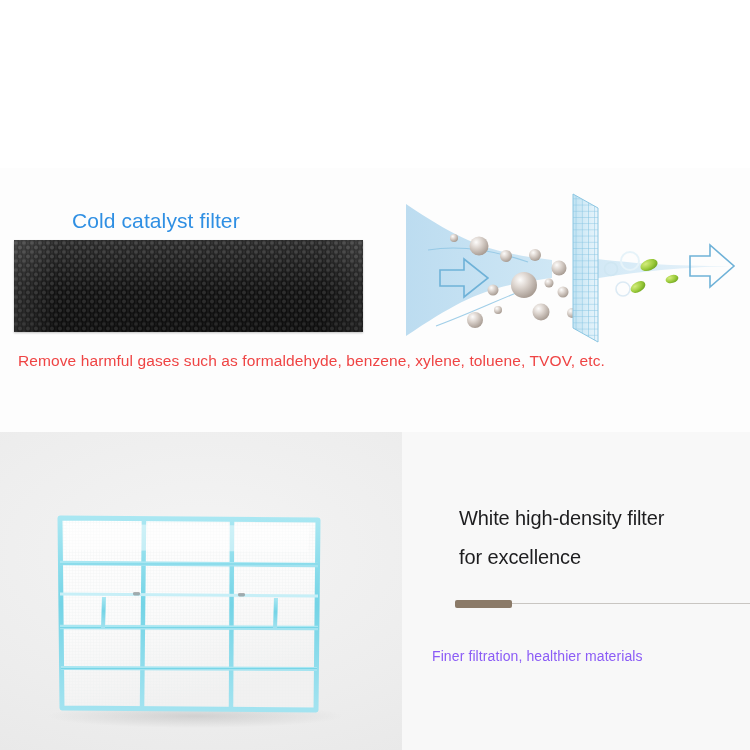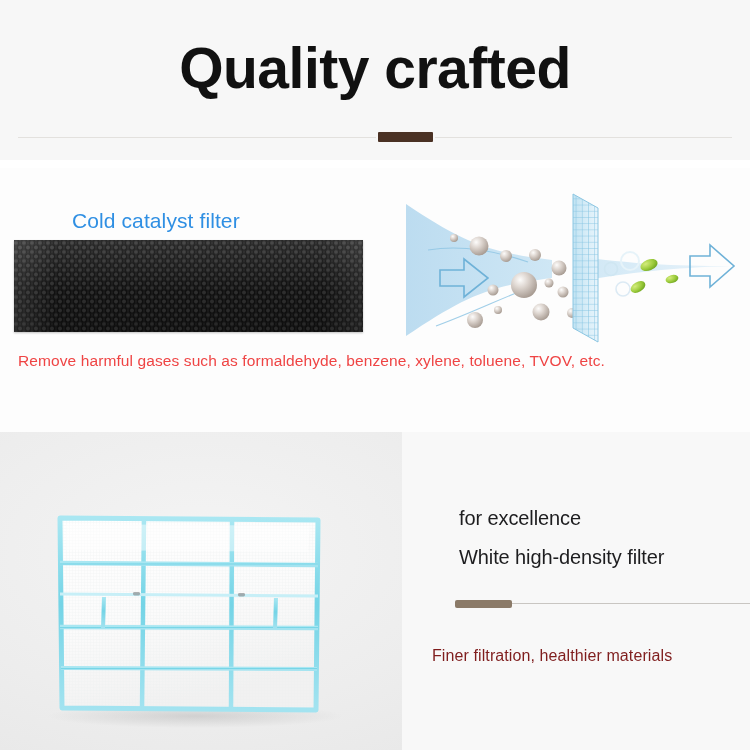--- a/index.html
+++ b/index.html
@@ -118,43 +118,38 @@
     position:absolute; left:0; top:3px; width:295px; height:1.4px;
     background:#c9c6c2;
   }
   .divider-thick {
     position:absolute; left:0; top:0; width:57px; height:8px;
     background:#8b7a68;
     border-radius:2px;
   }
   .sec2-caption {
     position:absolute; left:30px; top:213px; width:318px;
-    font-size:16px; line-height:22px;
-    color:#7f1d1d;
+    font-size:14px; line-height:22px;
+    color:#8b5cf6;
     letter-spacing:0.1px;
   }
 
   
   .filter-photo {
     position:absolute; left:0; top:0; width:402px; height:318px;
     background:
       radial-gradient(120% 90% at 50% 38%, #f4f4f4 0%, #ededed 55%, #e6e6e6 100%);
   }
   .filter-photo svg { display:block; width:402px; height:318px; }
 </style>
 </head>
 <body>
 
 <div class="page">
 
-  <div class="header">
-    <div class="header-title">Quality crafted</div>
-    <div class="header-rule"></div>
-    <div class="header-accent"></div>
-  </div>
 
   <div class="sec1">
 
     <div class="sec1-title">Cold catalyst filter</div>
 
     <div class="honeycomb"></div>
 
     <div class="diagram">
       <svg viewBox="0 0 340 160" xmlns="http://www.w3.org/2000/svg">
         <defs>
@@ -283,22 +278,22 @@
 
           <path d="M66,92 L310,94 L308,120 L66,118 Z" fill="#ffffff" opacity=".45"></path>
         </g>
       </svg>
     </div>
   </div>
 
   <div class="sec2-right">
 
     <div class="sec2-heading">
+      <div>White high-density filter</div>
       <div>for excellence</div>
-      <div>White high-density filter</div>
     </div>
 
     <div class="divider-wrap">
       <div class="divider-thin"></div>
       <div class="divider-thick"></div>
     </div>
 
     <div class="sec2-caption">Finer filtration, healthier materials</div>
   </div>
 

